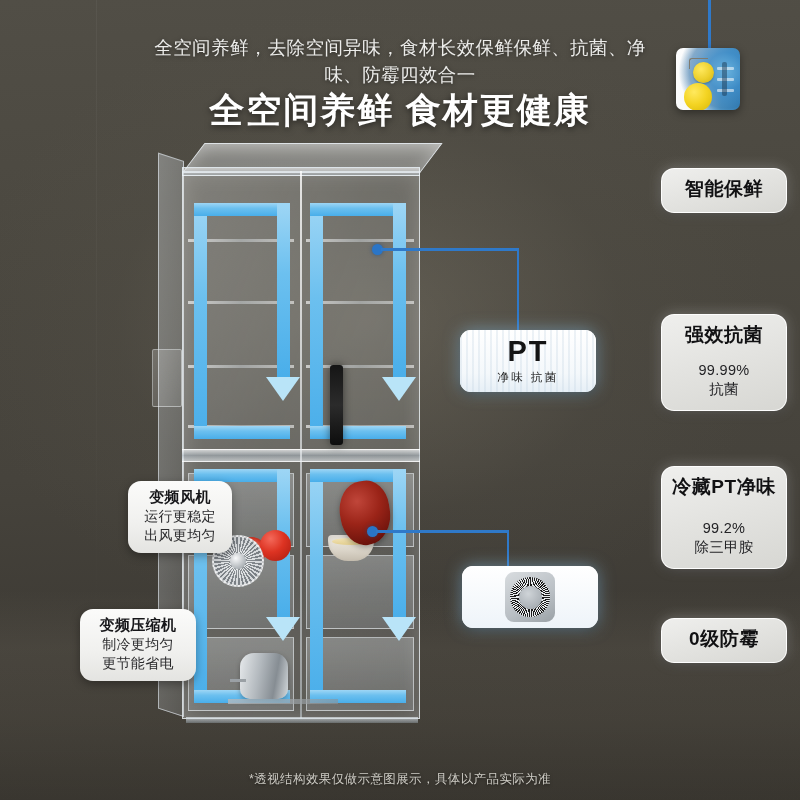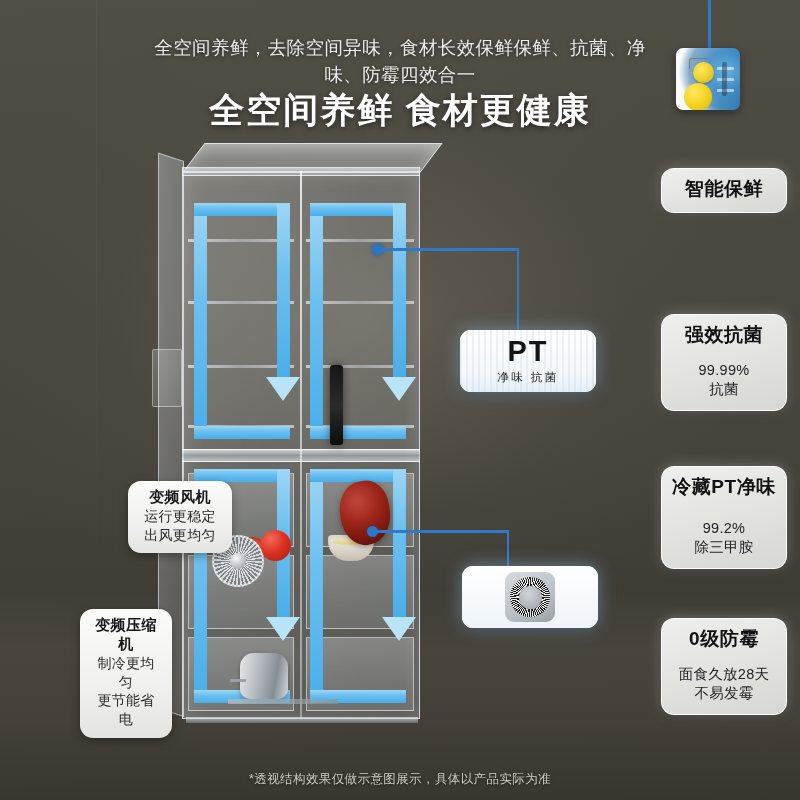--- a/index.html
+++ b/index.html
@@ -379,21 +379,21 @@
     </div>
   </div>
 </div>
 
 <div class="callout" style="left:128px;top:481px;width:104px;">
   <div class="c-title">变频风机</div>
   <div class="c-line">运行更稳定</div>
   <div class="c-line">出风更均匀</div>
 </div>
 
-<div class="callout" style="left:80px;top:609px;width:92px;">
+<div class="callout" style="left:80px;top:609px;width:116px;">
   <div class="c-title">变频压缩机</div>
   <div class="c-line">制冷更均匀</div>
   <div class="c-line">更节能省电</div>
 </div>
 
 <div class="fcard" style="top:168px;">
   <div class="f-title">智能保鲜</div>
 </div>
 
 <div class="fcard" style="top:314px;">
@@ -407,19 +407,15 @@
 <div class="fcard" style="top:466px;">
   <div class="f-title">冷藏PT净味</div>
   <div class="f-body" style="margin-top:20px;">
     <div class="f-line">99.2%</div>
     <div class="f-line">除三甲胺</div>
   </div>
 </div>
 
 <div class="fcard" style="top:618px;">
   <div class="f-title">0级防霉</div>
-  <div class="f-body" style="margin-top:14px;">
-    <div class="f-line">面食久放28天</div>
-    <div class="f-line">不易发霉</div>
-  </div>
 </div>
 
 <div id="disclaimer">*透视结构效果仅做示意图展示，具体以产品实际为准</div>
 
 </body></html>

